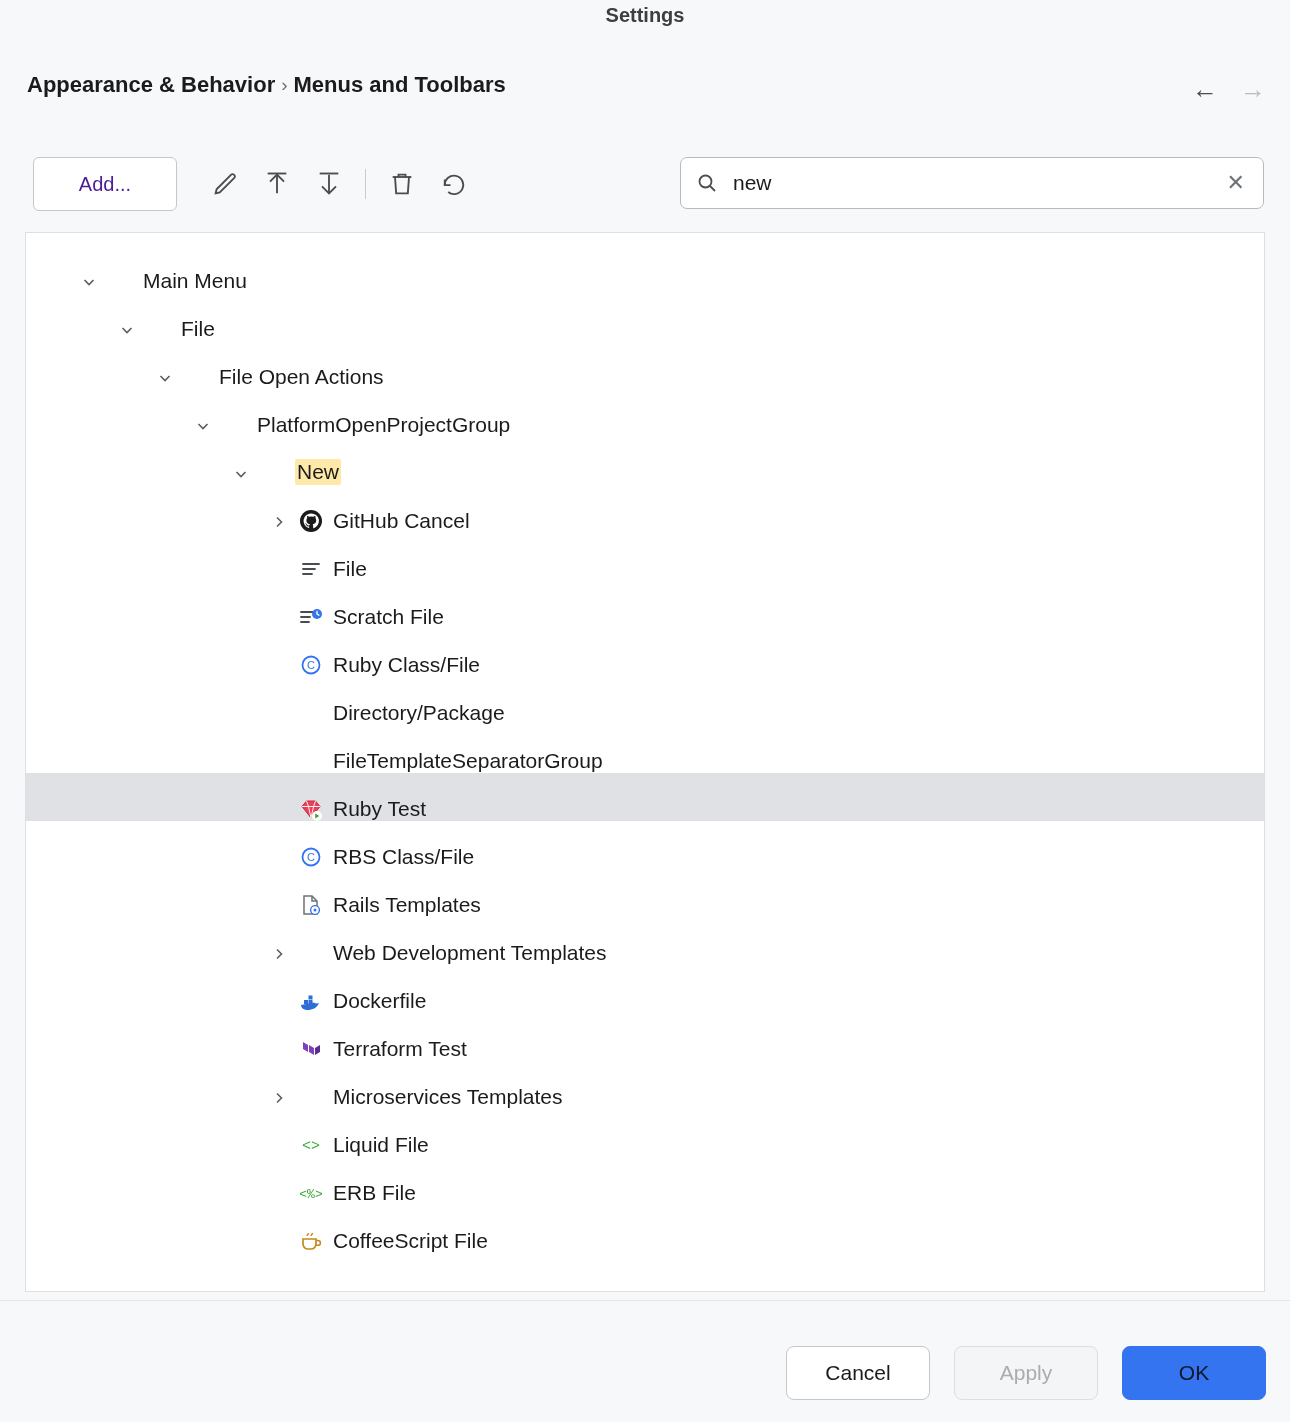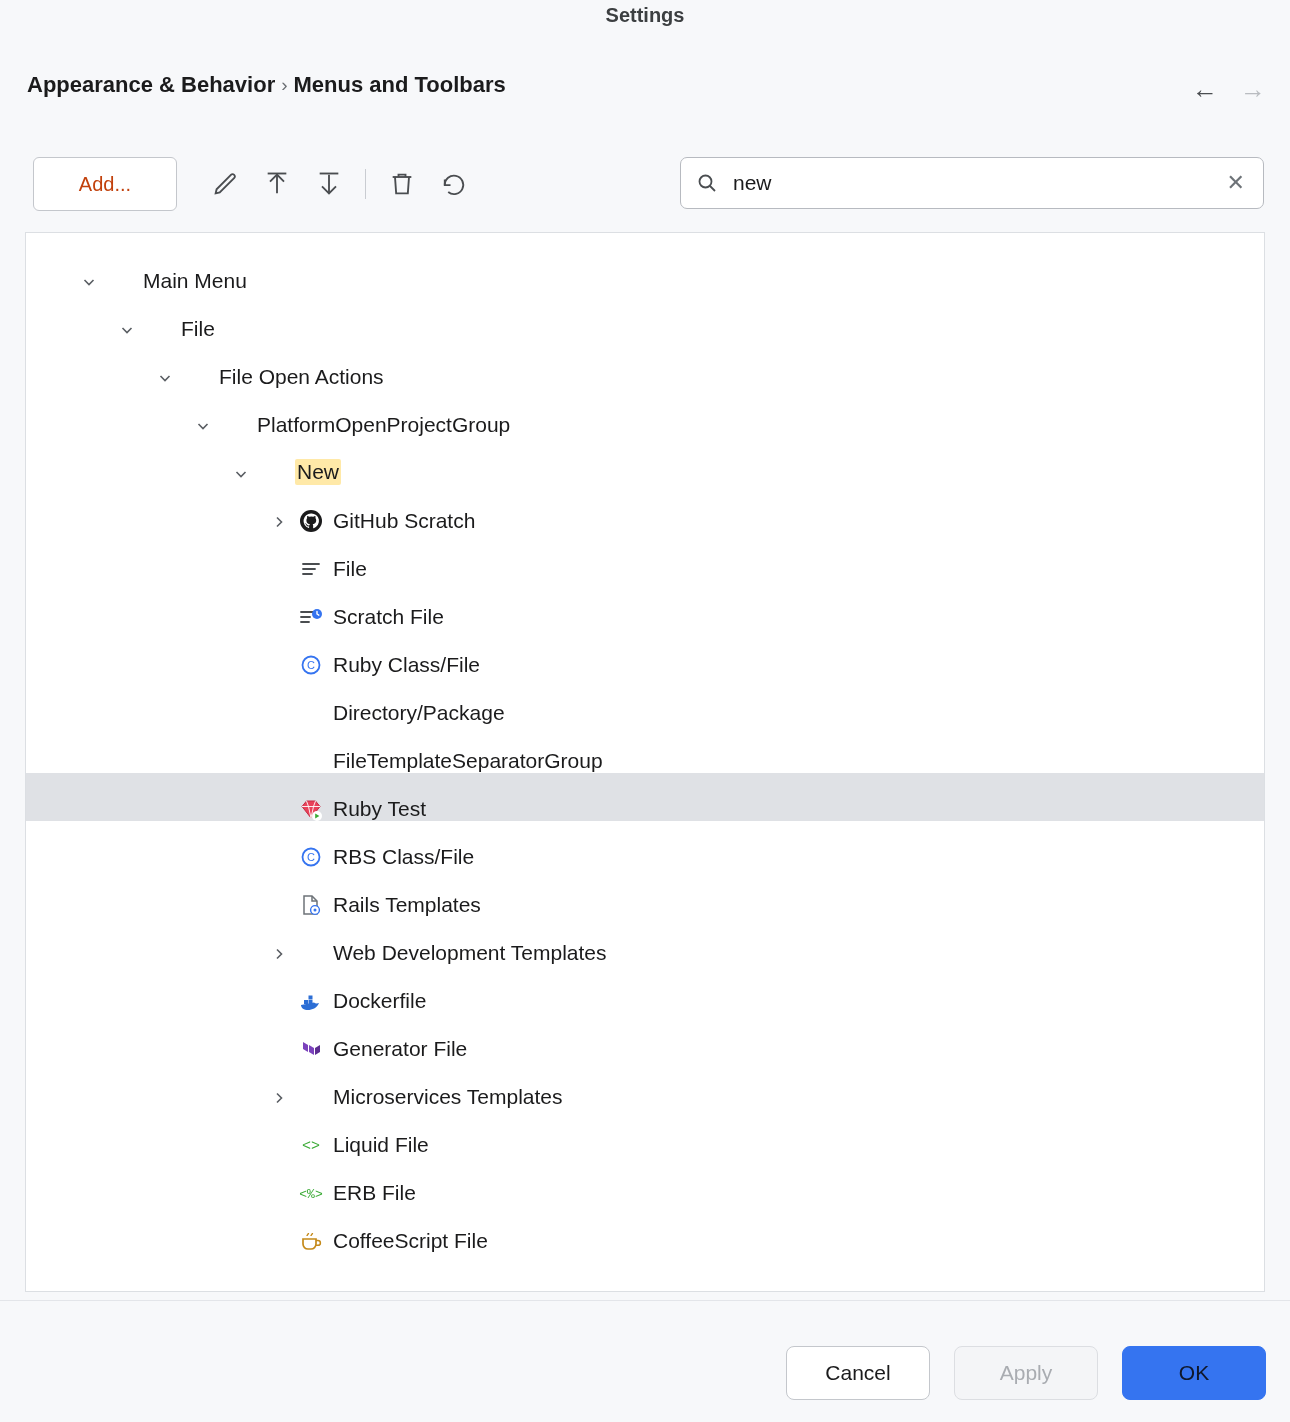--- a/index.html
+++ b/index.html
@@ -69,21 +69,21 @@
     display: flex;
     align-items: center;
   }
   .add-button {
     width: 142px;
     height: 52px;
     border: 1px solid #c4c7cc;
     border-radius: 6px;
     background: #ffffff;
     font-size: 20px;
-    color: #c2410c;
+    color: #4c1d95;
     display: flex;
     align-items: center;
     justify-content: center;
     font-family: "Liberation Sans", sans-serif;
   }
   .tool-icons {
     display: flex;
     align-items: center;
     margin-left: 22px;
     gap: 0px;
@@ -334,21 +334,21 @@
         <div class="node" style="padding-left: 242px;">
           <span class="twisty"><svg width="16" height="16" viewBox="0 0 16 16" fill="none" stroke="#5a5e63" stroke-width="1.6">
               <path d="M6 3.5L10.5 8 6 12.5"></path>
             </svg></span>
           <span class="icon-slot">
             <svg width="24" height="24" viewBox="0 0 24 24">
               <circle cx="12" cy="12" r="11" fill="#1b1b1c"></circle>
               <path d="M12 4.5a7.5 7.5 0 0 0-2.4 14.6c.4.1.5-.2.5-.4v-1.4c-2 .4-2.5-.5-2.7-1-.1-.2-.5-1-.9-1.2-.3-.2-.8-.6 0-.6.7 0 1.2.7 1.4 1 .8 1.3 2 1 2.5.75.1-.6.3-1 .6-1.2-1.8-.2-3.6-.9-3.6-3.9 0-.85.3-1.55.8-2.1-.1-.2-.35-1 .1-2.1 0 0 .65-.2 2.1.8a7.2 7.2 0 0 1 3.8 0c1.45-1 2.1-.8 2.1-.8.45 1.1.2 1.9.1 2.1.5.55.8 1.25.8 2.1 0 3-1.8 3.7-3.6 3.9.3.25.55.75.55 1.5v2.2c0 .2.15.5.55.4A7.5 7.5 0 0 0 12 4.5z" fill="#ffffff"></path>
             </svg>
           </span>
-          <span>GitHub Scratch</span>
+          <span>GitHub Cancel</span>
         </div>
         <div class="node" style="padding-left: 242px;">
           <span class="twisty"></span>
           <span class="icon-slot">
             <svg width="24" height="24" viewBox="0 0 24 24" stroke="#4a4d50" stroke-width="1.8" fill="none" stroke-linecap="round">
               <path d="M4 7h16"></path>
               <path d="M4 12h12"></path>
               <path d="M4 17h9"></path>
             </svg>
           </span>
@@ -444,21 +444,21 @@
         </div>
         <div class="node" style="padding-left: 242px;">
           <span class="twisty"></span>
           <span class="icon-slot">
             <svg width="26" height="24" viewBox="0 0 26 24">
               <path d="M5 5l5 3v7l-5-3z" fill="#7b42bc"></path>
               <path d="M11 8l5 3v7l-5-3z" fill="#7b42bc"></path>
               <path d="M17 11l5-3v7l-5 3z" fill="#5c2d91"></path>
             </svg>
           </span>
-          <span>Generator File</span>
+          <span>Terraform Test</span>
         </div>
         <div class="node" style="padding-left: 242px;">
           <span class="twisty"><svg width="16" height="16" viewBox="0 0 16 16" fill="none" stroke="#5a5e63" stroke-width="1.6">
               <path d="M6 3.5L10.5 8 6 12.5"></path>
             </svg></span>
           <span class="icon-slot"></span>
           <span>Microservices Templates</span>
         </div>
         <div class="node" style="padding-left: 242px;">
           <span class="twisty"></span>

